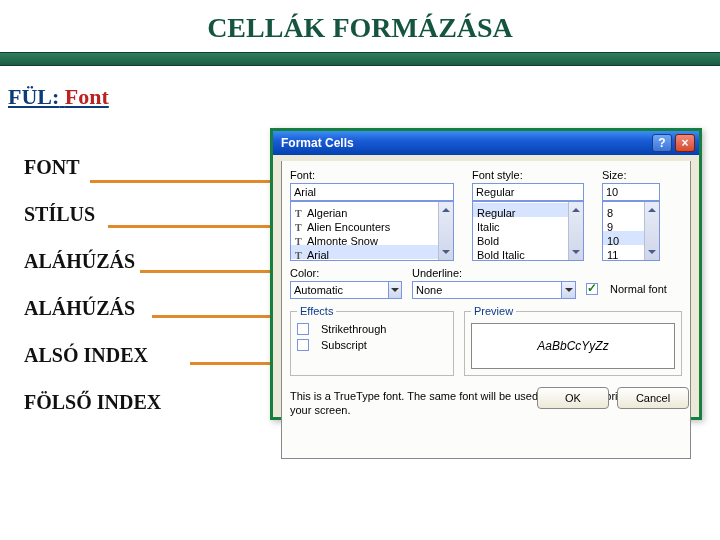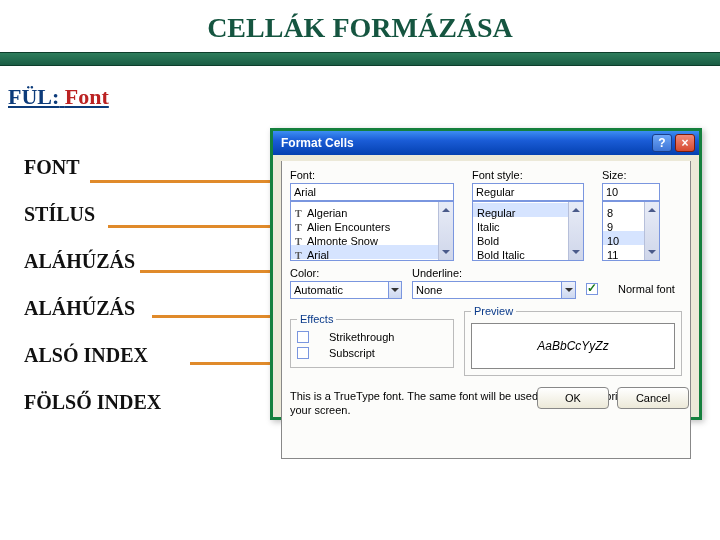--- a/index.html
+++ b/index.html
@@ -136,21 +136,21 @@
   .listbox .sb::before { top:2px; border-bottom-color:#4a5a8a; }
   .listbox .sb::after { bottom:2px; border-top-color:#4a5a8a; }
   .listbox .item { padding: 0 4px; height: 14px; line-height: 20px; white-space: nowrap; }
   .listbox .item.sel { background: #d6e4ff; }
   .tt { display:inline-block; width:12px; font-family: serif; font-weight:bold; font-size:10px; color:#555; }
   .group2 { display:flex; gap:10px; margin-top:6px;}
   .dd { display:flex; }
   .dd .txt { border-right:none; }
   .dd .btn { width:16px; height:18px; border:1px solid #7a96df; background:linear-gradient(#eef2fb,#cdd8f0); display:flex; align-items:center; justify-content:center; }
   .dd .btn::after { content:""; border:4px solid transparent; border-top-color:#333; margin-top:3px;}
-  .chk { display:flex; align-items:center; gap:20px; font-size:11px; height:16px;}
+  .chk { display:flex; align-items:center; gap:12px; font-size:11px; height:16px;}
   .chk .box { width:12px; height:12px; border:1px solid #7a96df; background:#fff; position:relative;}
   .chk .box.checked::after { content:"✓"; position:absolute; top:-3px; left:0; font-size:12px; color:#1a7a1a; font-weight:bold;}
   fieldset { border:1px solid #bbb; padding:4px 6px 6px 6px; margin-top:6px;}
   fieldset legend { font-size:11px; padding:0 3px; color:#0a3a8a;}
   .preview-box { width:145px; height:46px; border:1px solid #888; background:#fff; display:flex; align-items:center; justify-content:center; font-size:12px;}
   .hint { font-size:11px; color:#000; margin-top:14px; line-height:1.25;}
   .dlg-buttons { position:absolute; right:10px; bottom:8px; display:flex; gap:8px;}
   .winbtn { width:72px; height:22px; border:1px solid #888; background:linear-gradient(#fff,#ece9d8); border-radius:4px; font-size:11px;}
 </style>
 </head>
@@ -241,21 +241,21 @@
           </div>
         </div>
         <div style="padding-top:14px;">
           <label class="chk">
             <span class="box checked"></span>
             <span>Normal font</span>
           </label>
         </div>
       </div>
 
-      <div style="display:flex; gap:10px;align-items:center;">
+      <div style="display:flex; gap:10px;">
         <fieldset style="width:164px;">
           <legend>Effects</legend>
           <label class="chk">
               <span class="box"></span>
               <span>Strikethrough</span>
             </label>
           <label class="chk">
               <span class="box"></span>
               <span>Subscript</span>
             </label>

